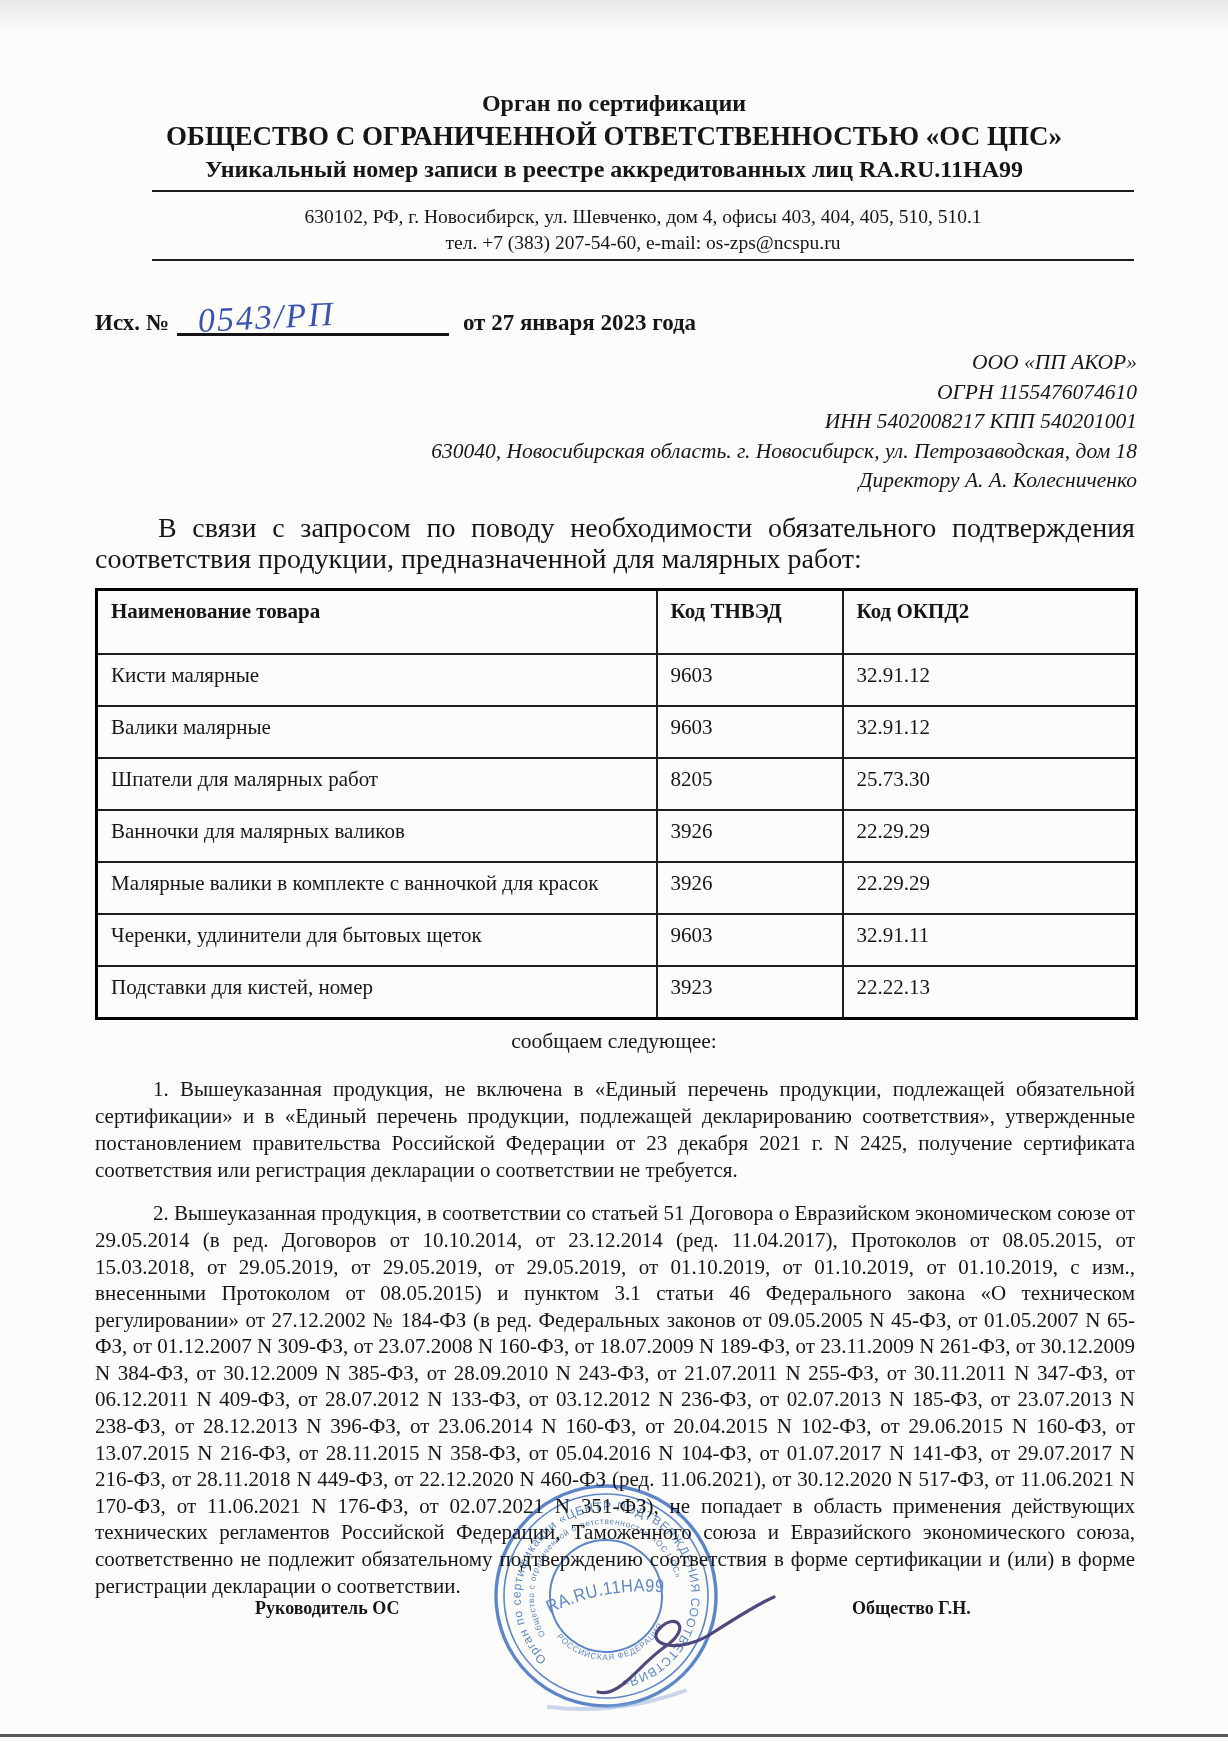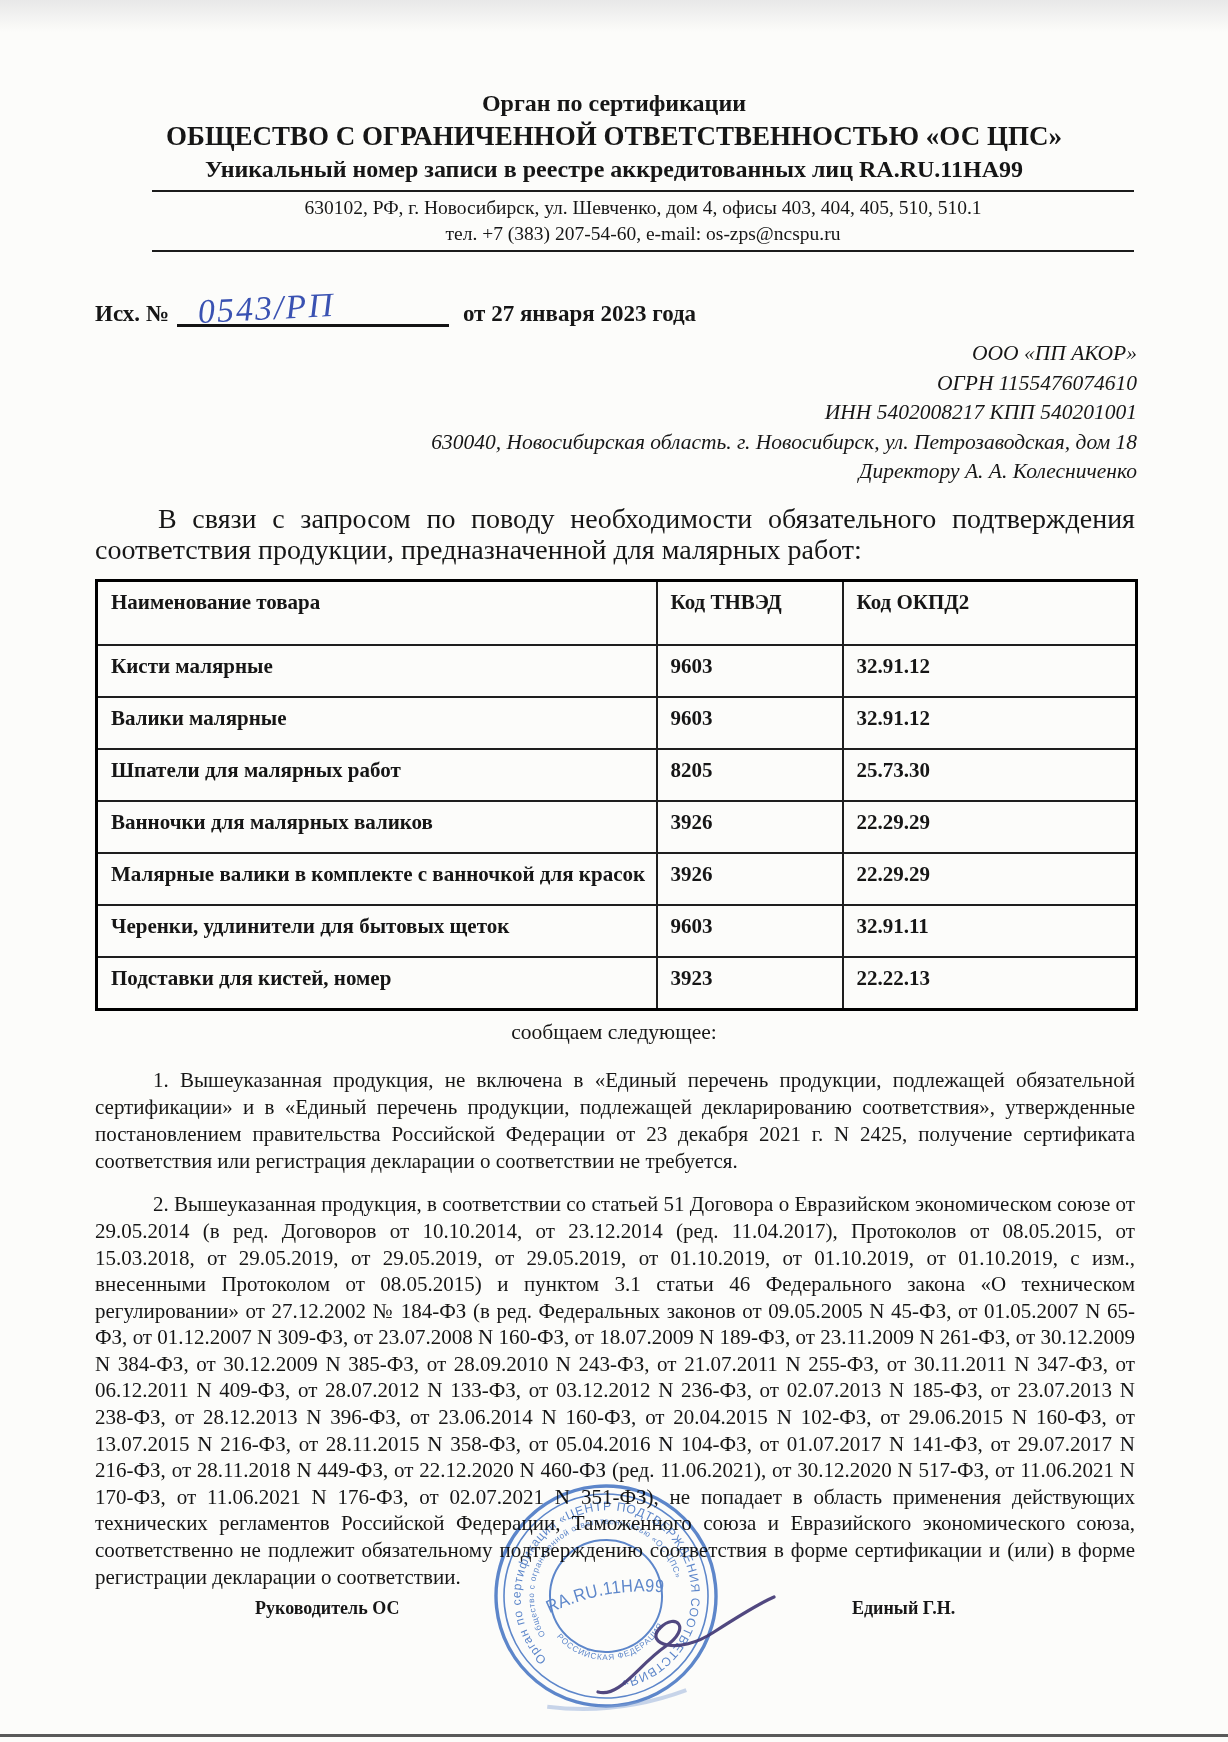--- a/index.html
+++ b/index.html
@@ -23,21 +23,21 @@
   
   .letterhead{padding-top:88px;text-align:center;font-weight:bold;}
   .lh-org{font-size:24px;line-height:31px;}
   .lh-center{font-size:27px;line-height:34px;}
   .lh-llc{font-size:27px;line-height:34px;}
   .lh-unique{font-size:24px;line-height:32px;}
   .rule{margin-left:152px;width:982px;border-top:2.5px solid #1c1c1c;}
   .rule1{margin-top:5px;}
   .rule2{margin-top:3px;}
   .lh-addr{margin-left:152px;width:982px;text-align:center;font-size:19.5px;line-height:26px;}
-  .lh-addr.first{margin-top:3px;}
+  .lh-addr.first{margin-top:12px;}
   
   .ref-row{margin:34px 0 0 95px;font-size:23px;font-weight:bold;white-space:nowrap;}
   .ref-line{
     display:inline-block;width:272px;height:38px;margin-left:8px;
     border-bottom:3px solid #141414;position:relative;vertical-align:bottom;
   }
   .ref-number{
     position:absolute;left:22px;bottom:-7px;
     font-family:"Liberation Serif",serif;font-style:italic;font-weight:normal;
     font-size:34px;letter-spacing:2px;color:#3a52b2;
@@ -55,21 +55,21 @@
     text-align:justify;text-indent:63px;
   }
   
   table.goods{
     margin:14px 0 0 95px;width:1040px;
     border-collapse:collapse;table-layout:fixed;
     font-size:21px;
   }
   table.goods th,table.goods td{
     border:2px solid #1e1e1e;vertical-align:top;text-align:left;
-    padding:8px 8px 0 13px;font-weight:bold;
+    padding:8px 8px 0 13px;font-weight:normal;
   }
   table.goods th{font-weight:bold;height:65px;box-sizing:border-box;}
   table.goods td{height:52px;box-sizing:border-box;}
   table.goods{border:3px solid #000000;}
   .col-name{width:560px;}
   .col-tnved{width:186px;}
   .col-okpd{width:294px;}
   .subheading{margin-top:9px;text-align:center;font-size:21.5px;}
   .para{
     margin:22px 93px 0 95px;font-size:21px;line-height:27.2px;
@@ -178,21 +178,21 @@
     </tbody>
   </table>
 
   <div class="subheading">сообщаем следующее:</div>
 
   <p class="para p1">1. Вышеуказанная продукция, не включена в «Единый перечень продукции, подлежащей обязательной сертификации» и в «Единый перечень продукции, подлежащей декларированию соответствия», утвержденные постановлением правительства Российской Федерации от 23 декабря 2021 г. N 2425, получение сертификата соответствия или регистрация декларации о соответствии не требуется.</p>
   <p class="para p2">2. Вышеуказанная продукция, в соответствии со статьей 51 Договора о Евразийском экономическом союзе от 29.05.2014 (в ред. Договоров от 10.10.2014, от 23.12.2014 (ред. 11.04.2017), Протоколов от 08.05.2015, от 15.03.2018, от 29.05.2019, от 29.05.2019, от 29.05.2019, от 01.10.2019, от 01.10.2019, от 01.10.2019, с изм., внесенными Протоколом от 08.05.2015) и пунктом 3.1 статьи 46 Федерального закона «О техническом регулировании» от 27.12.2002 № 184-ФЗ (в ред. Федеральных законов от 09.05.2005 N 45-ФЗ, от 01.05.2007 N 65-ФЗ, от 01.12.2007 N 309-ФЗ, от 23.07.2008 N 160-ФЗ, от 18.07.2009 N 189-ФЗ, от 23.11.2009 N 261-ФЗ, от 30.12.2009 N 384-ФЗ, от 30.12.2009 N 385-ФЗ, от 28.09.2010 N 243-ФЗ, от 21.07.2011 N 255-ФЗ, от 30.11.2011 N 347-ФЗ, от 06.12.2011 N 409-ФЗ, от 28.07.2012 N 133-ФЗ, от 03.12.2012 N 236-ФЗ, от 02.07.2013 N 185-ФЗ, от 23.07.2013 N 238-ФЗ, от 28.12.2013 N 396-ФЗ, от 23.06.2014 N 160-ФЗ, от 20.04.2015 N 102-ФЗ, от 29.06.2015 N 160-ФЗ, от 13.07.2015 N 216-ФЗ, от 28.11.2015 N 358-ФЗ, от 05.04.2016 N 104-ФЗ, от 01.07.2017 N 141-ФЗ, от 29.07.2017 N 216-ФЗ, от 28.11.2018 N 449-ФЗ, от 22.12.2020 N 460-ФЗ (ред. 11.06.2021), от 30.12.2020 N 517-ФЗ, от 11.06.2021 N 170-ФЗ, от 11.06.2021 N 176-ФЗ, от 02.07.2021 N 351-ФЗ), не попадает в область применения действующих технических регламентов Российской Федерации, Таможенного союза и Евразийского экономического союза, соответственно не подлежит обязательному подтверждению соответствия в форме сертификации и (или) в форме регистрации декларации о соответствии.</p>
 
   <div class="sig-row">
     <span class="sig-position">Руководитель ОС</span>
-    <span class="sig-name">Единый Г.Н.</span>
+    <span class="sig-name">Общество Г.Н.</span>
   </div>
 
   <svg class="stamp-overlay" viewBox="0 0 330 260" aria-hidden="true">
     <defs>
       <path id="outerArc" d="M 74.5,197.5 A 87 87 0 0 1 197.5,74.5 A 87 87 0 0 1 74.5,197.5"></path>
       <path id="innerArc" d="M 73.6,172 A 72 72 0 0 1 198.4,100 A 72 72 0 0 1 73.6,172"></path>
       <path id="bottomArc" d="M 80.6,168 A 64 64 0 0 0 191.4,168"></path>
       <path id="centerArc" d="M 76,148 Q 136,126 196,139"></path>
     </defs>
     <g class="stamp" transform="rotate(-6 136 136)">

